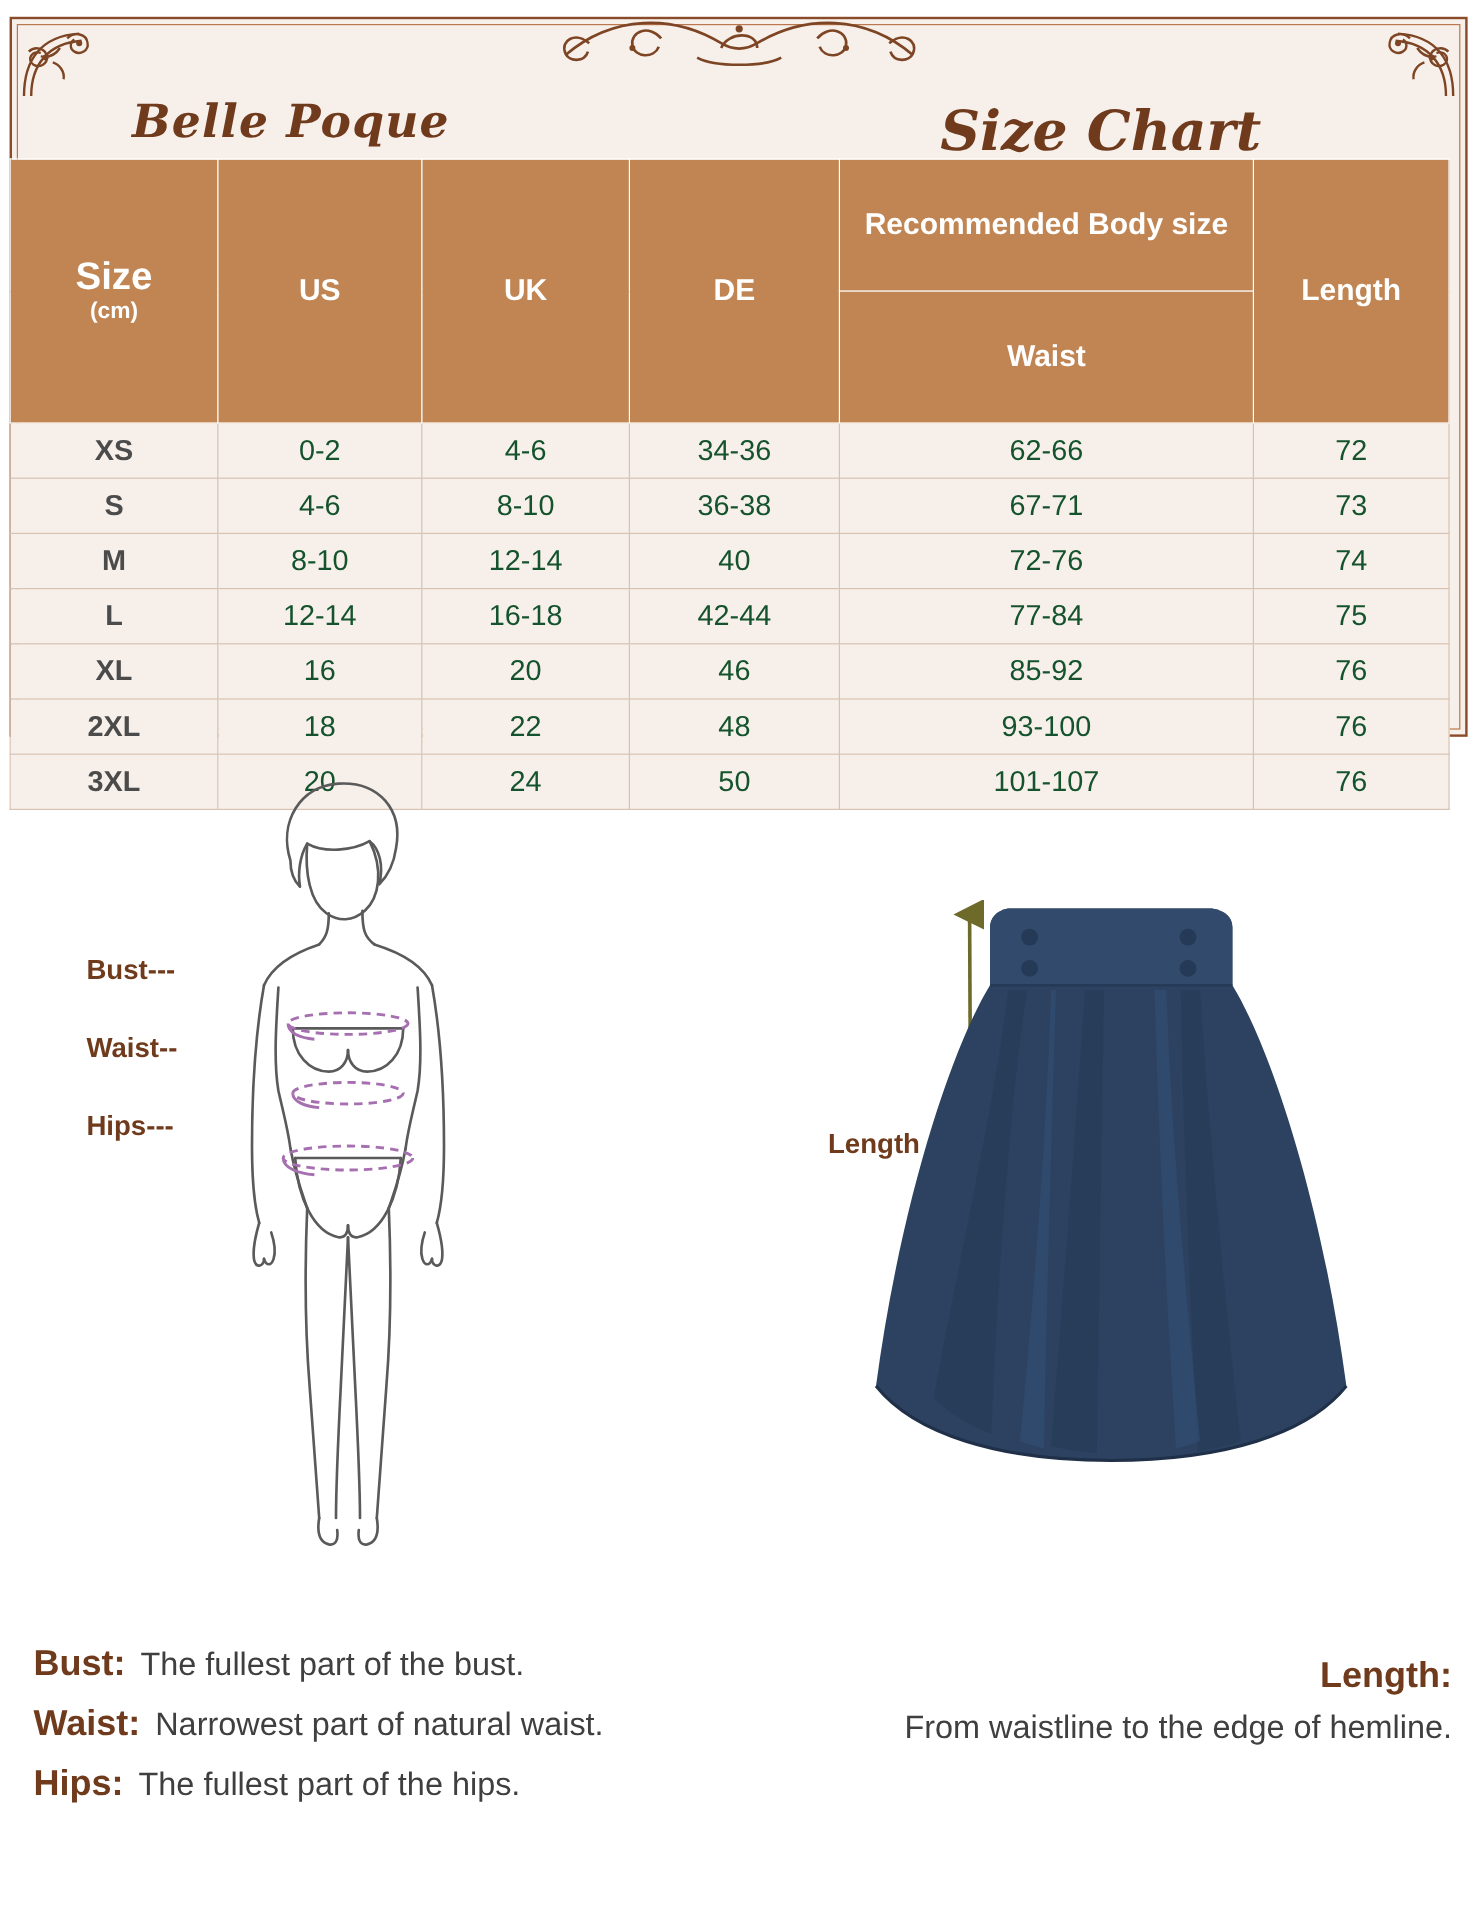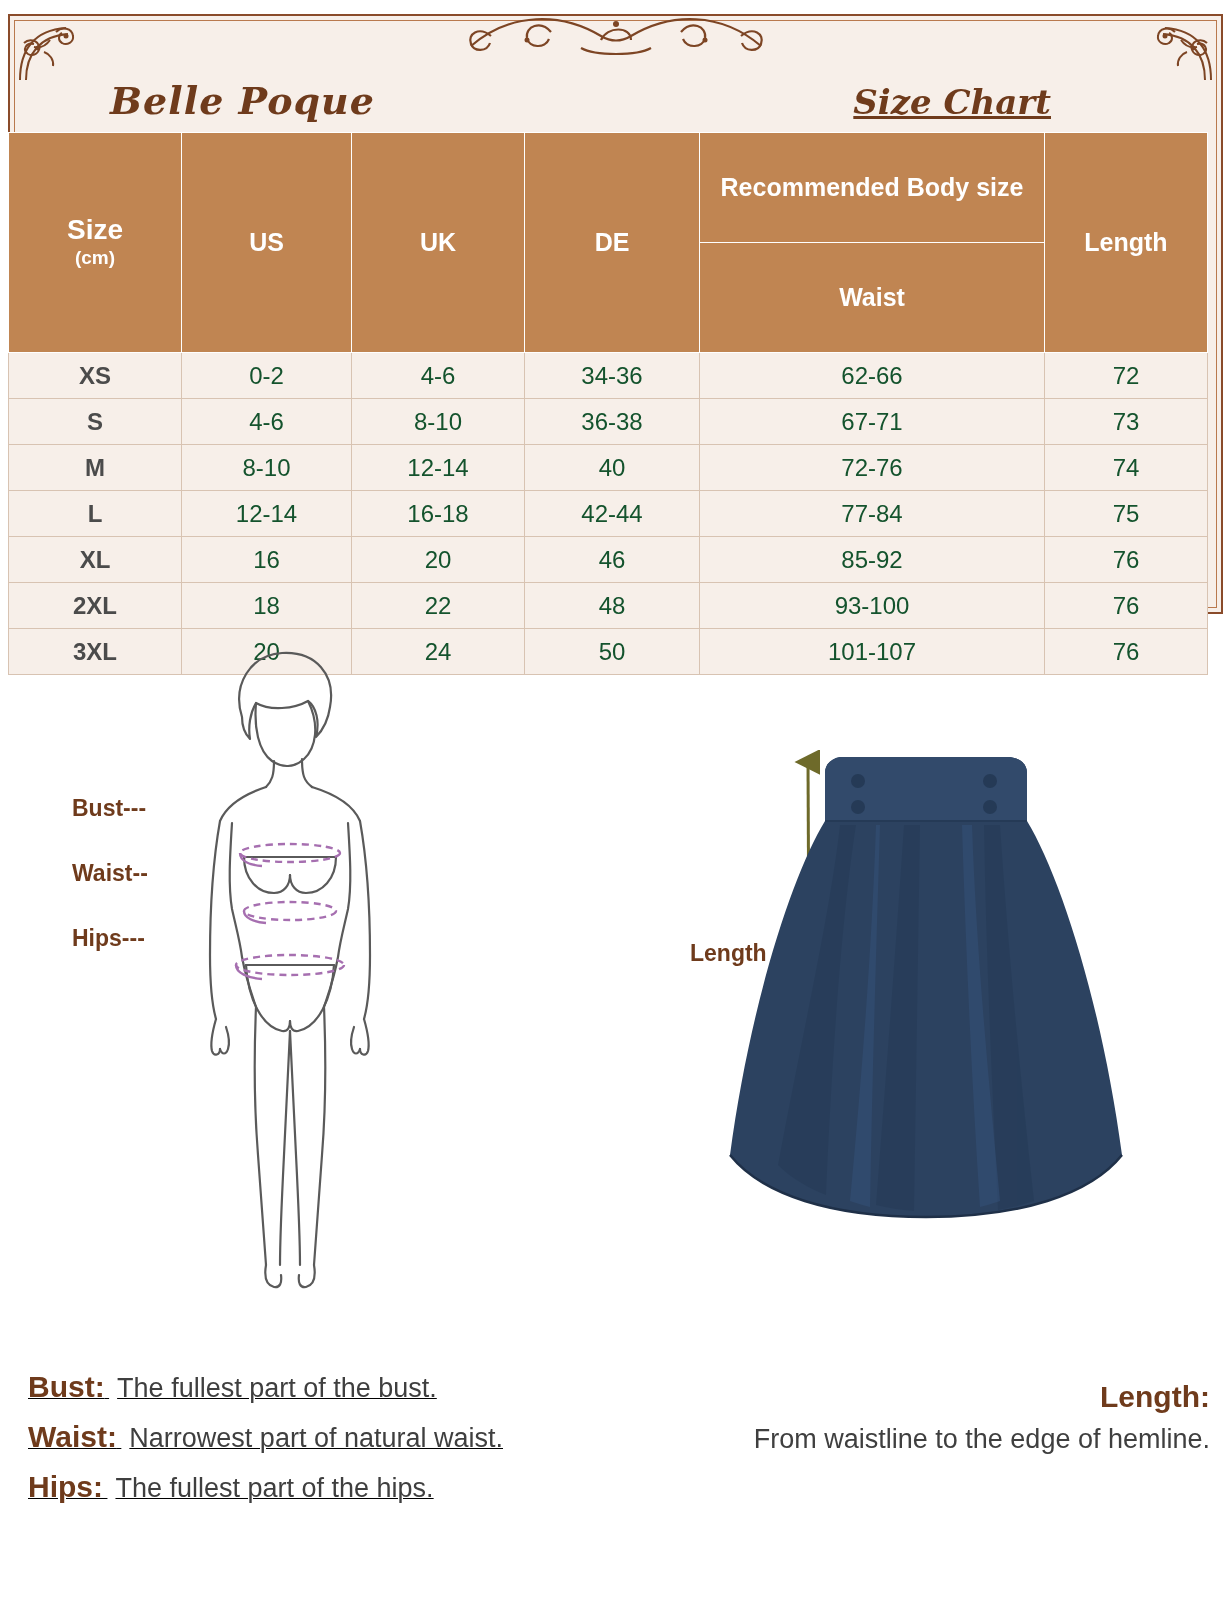--- a/index.html
+++ b/index.html
@@ -63,23 +63,22 @@
     font-size: 38px;
     letter-spacing: 1px;
     color: #6f3b1c;
   }
   .chart-title {
     position: absolute;
     right: 170px; top: 66px;
     font-family: "DejaVu Serif", serif;
     font-style: italic;
     font-weight: 700;
-    font-size: 34px;
-    color: #6f3b1c;
-    text-decoration: underline;
+    font-size: 46px;
+    color: #6f3b1c;
   }
 
   
   .size-table {
     position: absolute;
     left: 8px; top: 132px;
     width: 1199px;
     border-collapse: collapse;
     table-layout: fixed;
   }
@@ -90,21 +89,21 @@
   }
   .size-table thead th {
     background: #c08552;
     color: #ffffff;
     font-size: 25px;
     font-weight: 700;
     height: 110px;
     padding: 0 4px;
     border-color: #ffffff;
   }
-  .th-size-main { font-size: 28px; display: block; line-height: 1.1; }
+  .th-size-main { font-size: 32px; display: block; line-height: 1.1; }
   .th-size-sub  { font-size: 19px; display: block; line-height: 1.3; }
   .th-rec-top {
     height: 55px;
     font-size: 23px;
     border-bottom: 1px solid #ffffff;
     vertical-align: middle;
   }
   .th-rec-bottom {
     height: 55px;
     font-size: 25px;
@@ -157,21 +156,21 @@
   }
 
   
   .defs {
     position: absolute;
     left: 0; top: 1370px;
     width: 1231px;
   }
   .defs-left {
     position: absolute;
-    left: 28px; top: 0; width: 630px; text-decoration: underline;
+    left: 28px; top: 0; width: 630px;
   }
   .defs-right {
     position: absolute;
     left: 650px; top: 10px; width: 560px; text-align: right;
   }
   .def-row {
     margin-bottom: 16px;
     white-space: nowrap;
   }
   .def-term {

